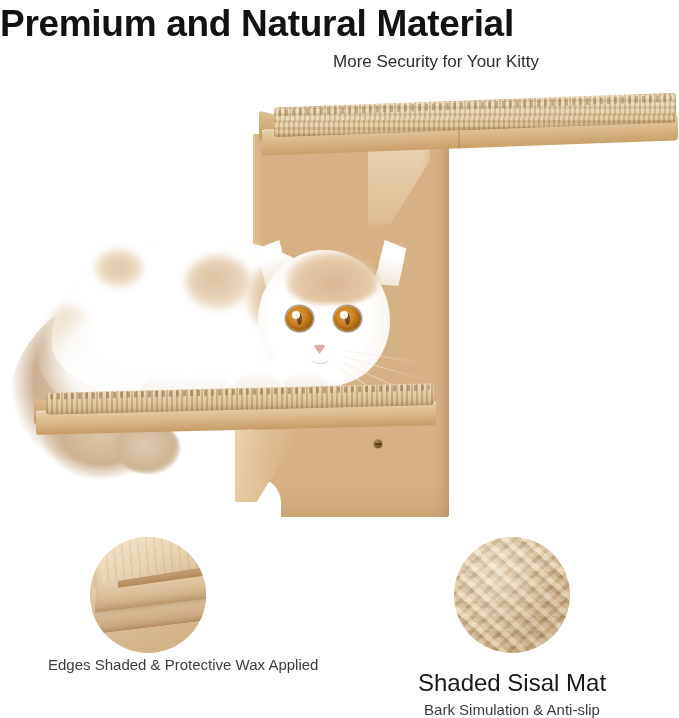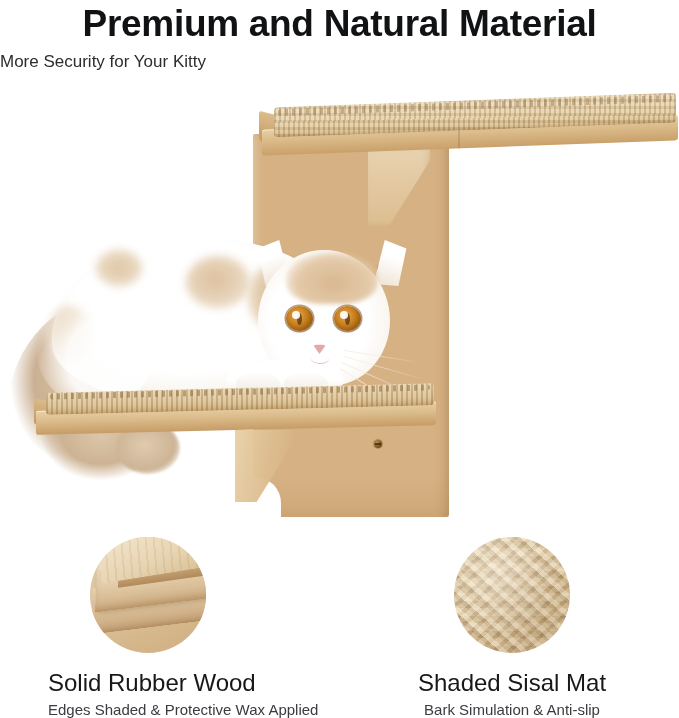--- a/index.html
+++ b/index.html
@@ -1,24 +1,24 @@
 <!DOCTYPE html>
 <html><head>
 <meta charset="utf-8">
 <style>
   html,body{margin:0;padding:0;background:#fff;}
   body{width:679px;height:718px;overflow:hidden;
        font-family:"Liberation Sans","DejaVu Sans",sans-serif;background:#ffffff;}
   .page{position:relative;width:679px;height:718px;background:#fff;}
 
   
-  .headline{position:absolute;left:0;top:2px;width:679px;text-align:center;
+  .headline{position:absolute;left:0;top:2px;width:679px;text-align:left;
             font-size:37px;font-weight:bold;color:#111214;letter-spacing:-.3px;
             line-height:44px;white-space:nowrap;}
-  .subhead{position:absolute;left:0;top:50px;width:539px;text-align:left;
+  .subhead{position:absolute;left:0;top:50px;width:539px;text-align:right;
            font-size:17px;font-weight:300;color:#2b2d30;line-height:24px;}
 
   
   .hero{position:absolute;left:0;top:92px;width:679px;height:440px;
         background:#ffffff;overflow:hidden;}
 
   
   .backboard{position:absolute;left:253px;top:42px;width:196px;height:383px;
     background:
       repeating-linear-gradient(90deg,
@@ -283,21 +283,20 @@
 
   </div>
 
   <div class="feat feat-left">
     <div class="circle circ-wood">
       <div class="plank-a"></div>
       <div class="plank-b"></div>
       <div class="plank-edge"></div>
       <div class="plank-top"></div>
     </div>
-    <div class="feat-title">Solid Rubber Wood</div>
     <div class="feat-sub">Edges Shaded &amp; Protective Wax Applied</div>
   </div>
 
   <div class="feat feat-right">
     <div class="circle circ-sisal">
       <div class="sisal-sheen"></div>
     </div>
     <div class="feat-title">Shaded Sisal Mat</div>
     <div class="feat-sub">Bark Simulation &amp; Anti-slip</div>
   </div>

